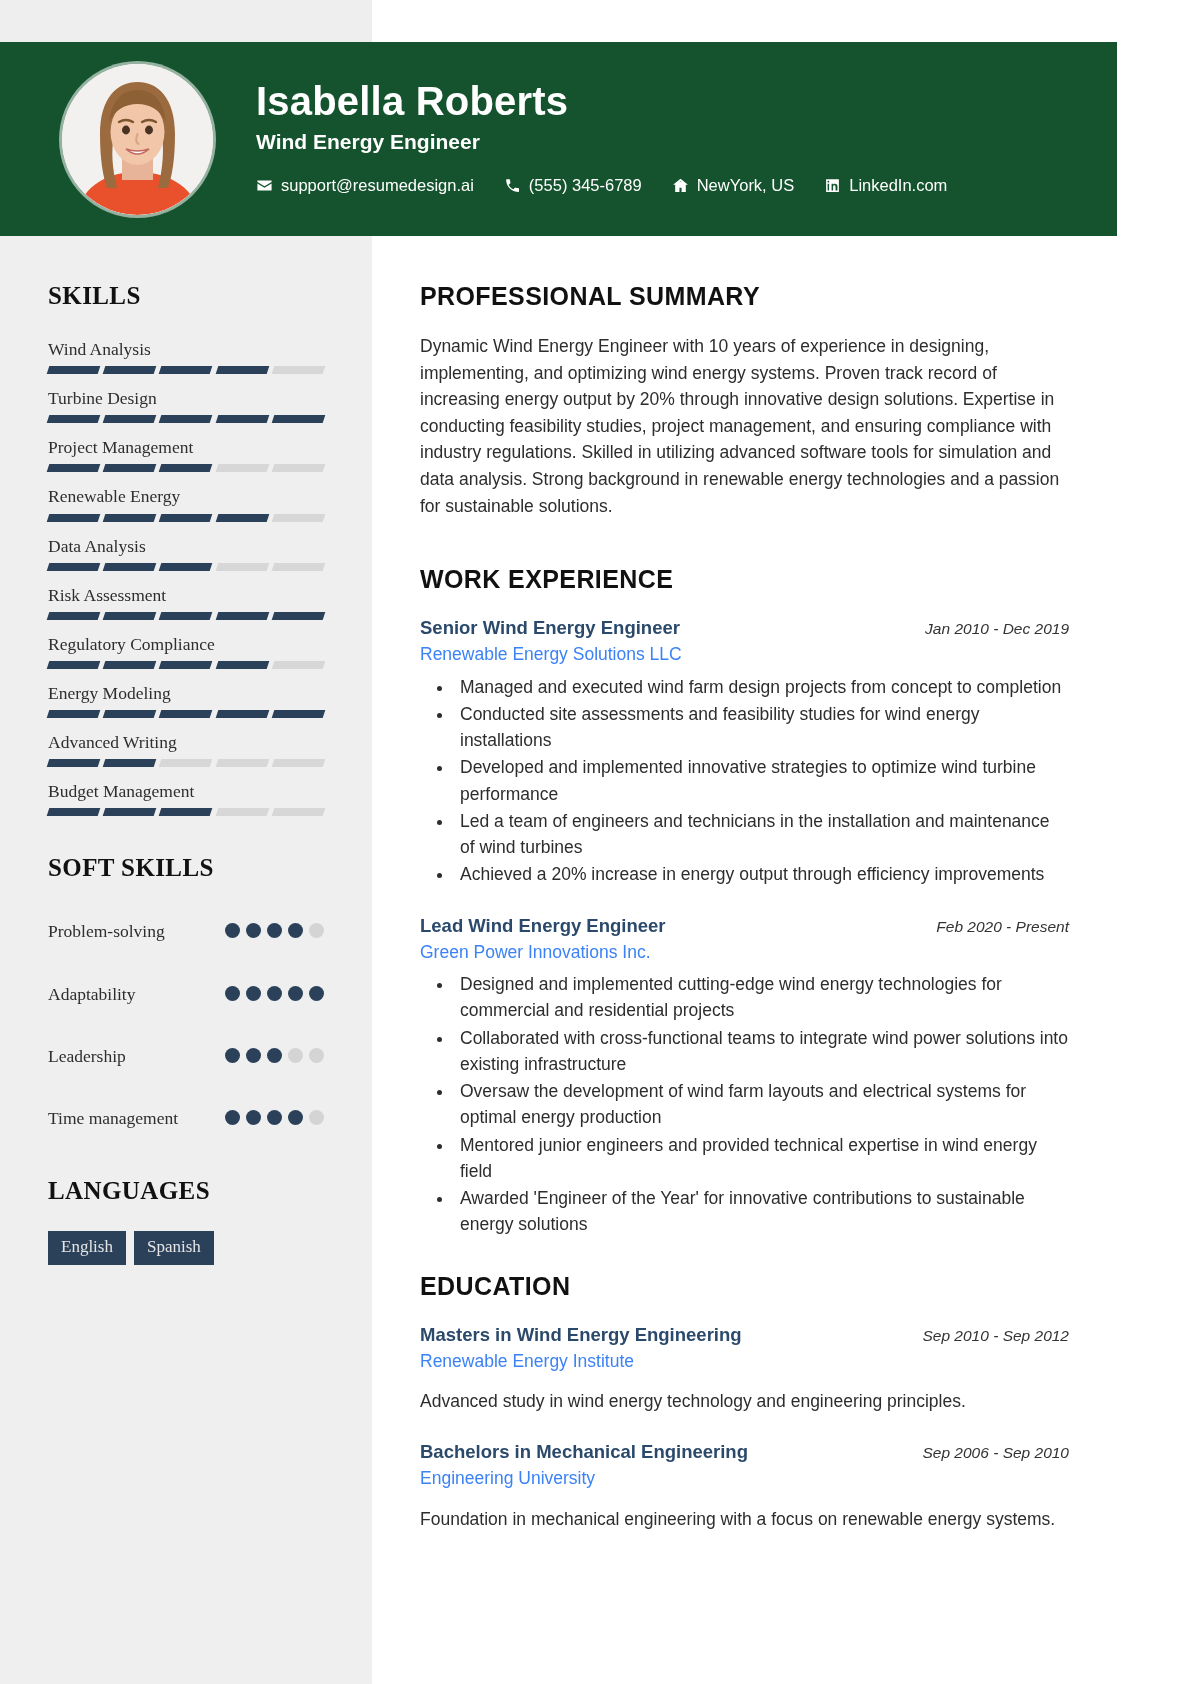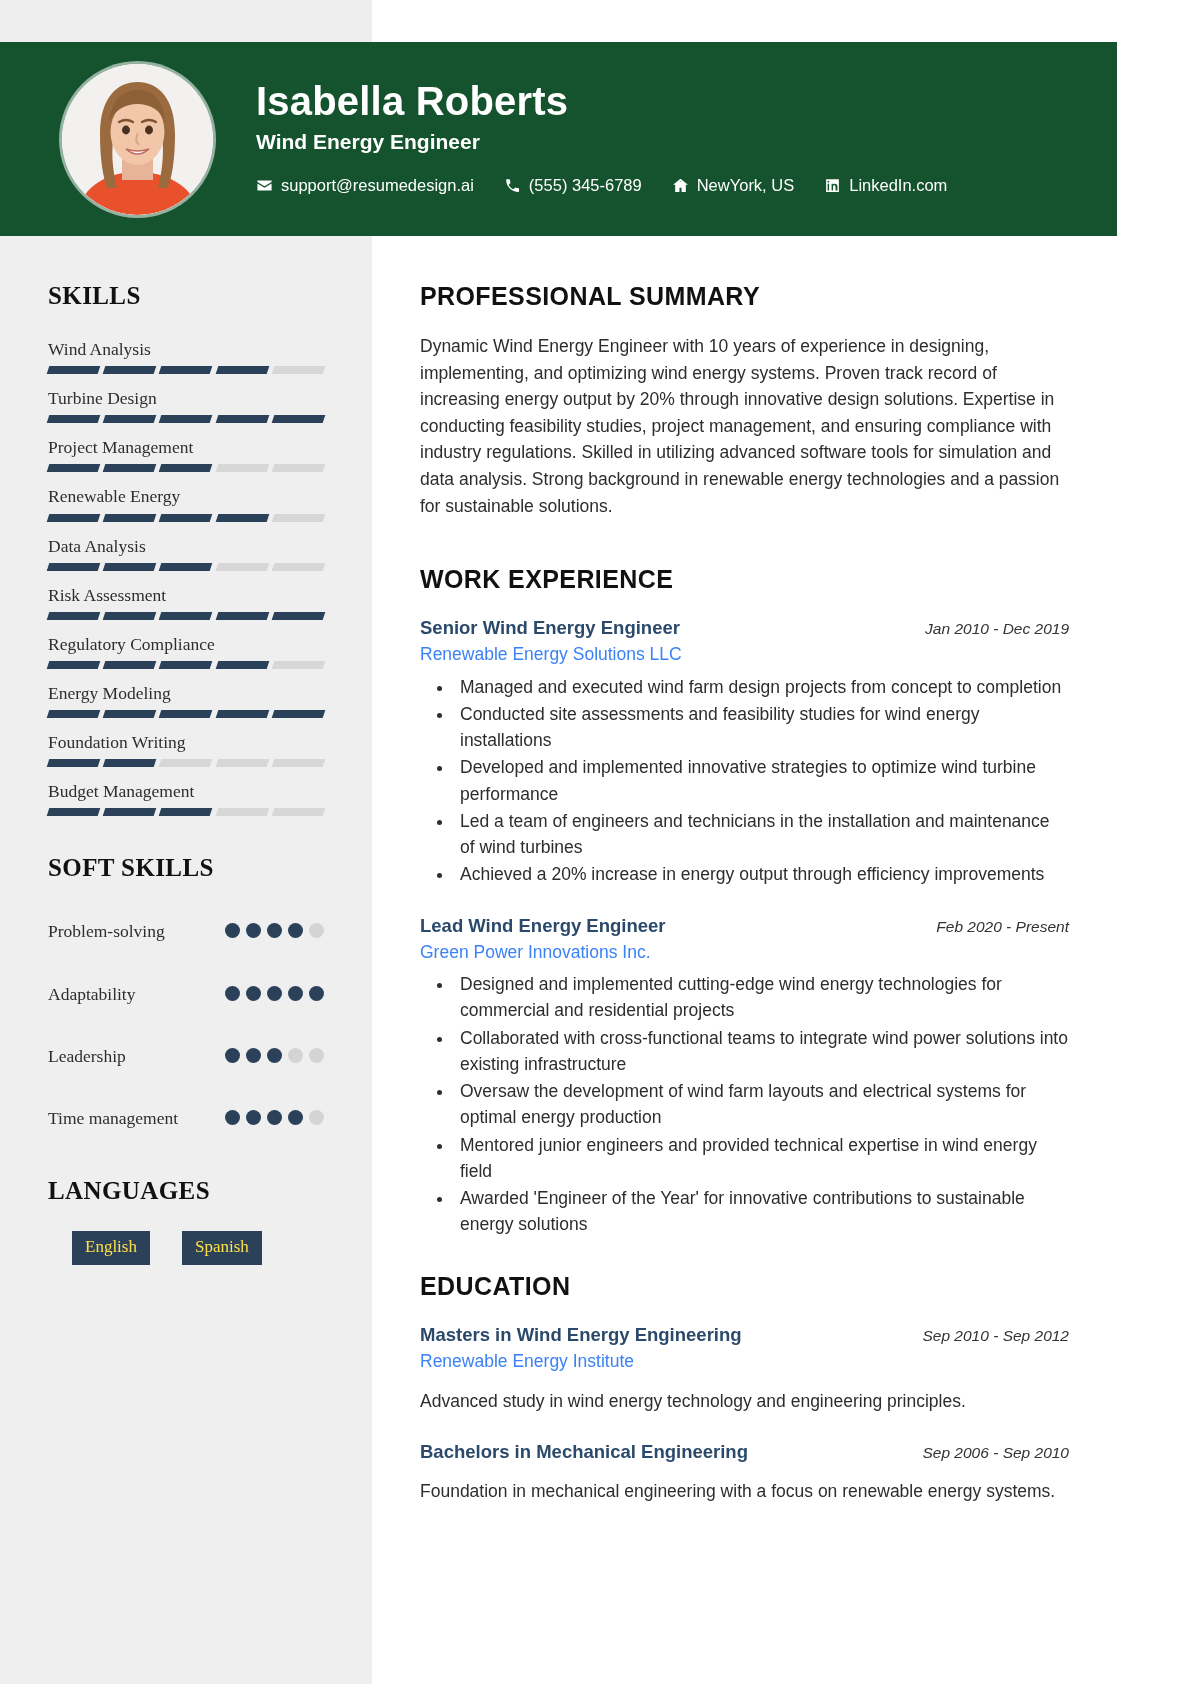--- a/index.html
+++ b/index.html
@@ -158,25 +158,24 @@
   .dot {
     width: 15px; height: 15px;
     border-radius: 50%;
     background: #d4d4d4;
   }
   .dot.on { background: #2b415a; }
   .lang-block { margin-top: 46px; }
   .lang-chips { display: flex; gap: 8px; flex-wrap: wrap; margin-top: 4px; }
   .chip {
     background: #2b415a;
-    color: #fde047;
+    color: #e5e5e5;
     font-size: 17px;
     padding: 6px 13px 8px 13px;
     line-height: 1.15;
-    margin-left: 24px;
   }
   
   .main-heading {
     font-size: 25px;
     font-weight: bold;
     color: #111111;
     letter-spacing: 0.4px;
     margin-bottom: 22px;
   }
   .summary-text {
@@ -402,21 +401,21 @@
             <div class="skill-label">Energy Modeling</div>
             <div class="skill-bar">
               <span class="seg on"></span>
               <span class="seg on"></span>
               <span class="seg on"></span>
               <span class="seg on"></span>
               <span class="seg on"></span>
             </div>
           </div>
           <div class="skill-item">
-            <div class="skill-label">Foundation Writing</div>
+            <div class="skill-label">Advanced Writing</div>
             <div class="skill-bar">
               <span class="seg on"></span>
               <span class="seg on"></span>
               <span class="seg"></span>
               <span class="seg"></span>
               <span class="seg"></span>
             </div>
           </div>
           <div class="skill-item">
             <div class="skill-label">Budget Management</div>
@@ -536,20 +535,21 @@
                 <div class="entry-date">Sep 2010 - Sep 2012</div>
               </div>
               <div class="entry-org">Renewable Energy Institute</div>
               <div class="entry-desc">Advanced study in wind energy technology and engineering principles.</div>
             </div>
             <div class="entry">
               <div class="entry-head">
                 <div class="entry-title">Bachelors in Mechanical Engineering</div>
                 <div class="entry-date">Sep 2006 - Sep 2010</div>
               </div>
+              <div class="entry-org">Engineering University</div>
               <div class="entry-desc">Foundation in mechanical engineering with a focus on renewable energy systems.</div>
             </div>
           </div>
       </div>
 
     </div>
   </div>
 
   <div class="right-gutter"></div>
 </div>

